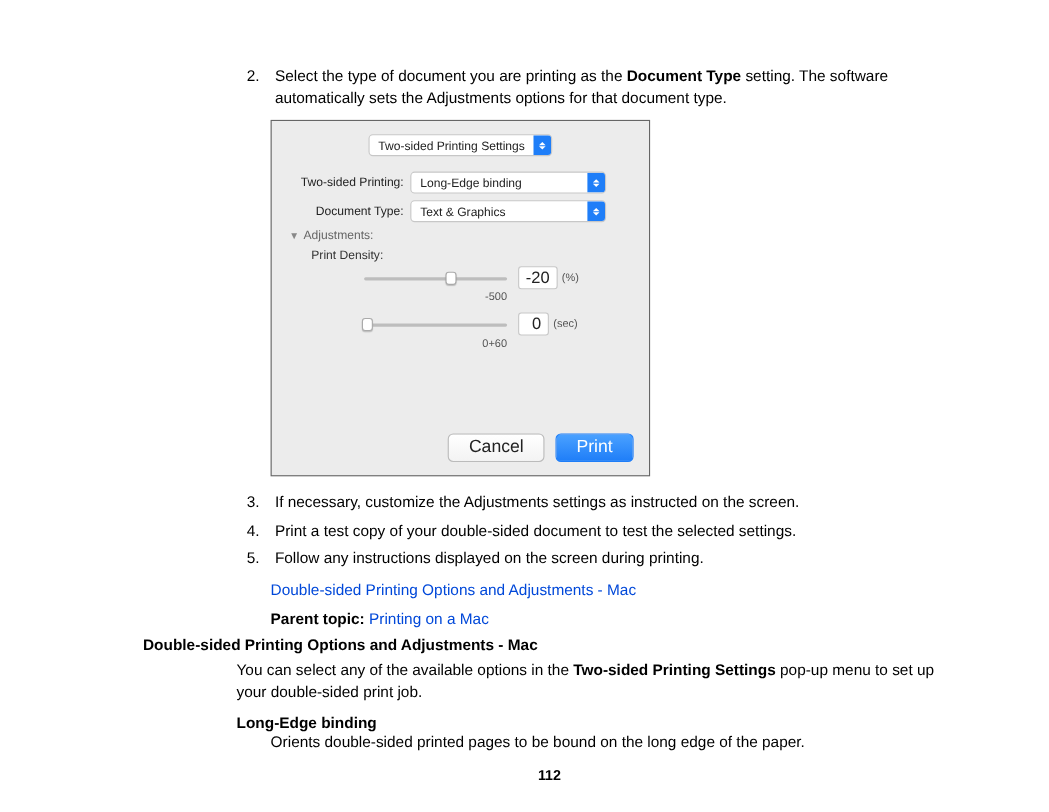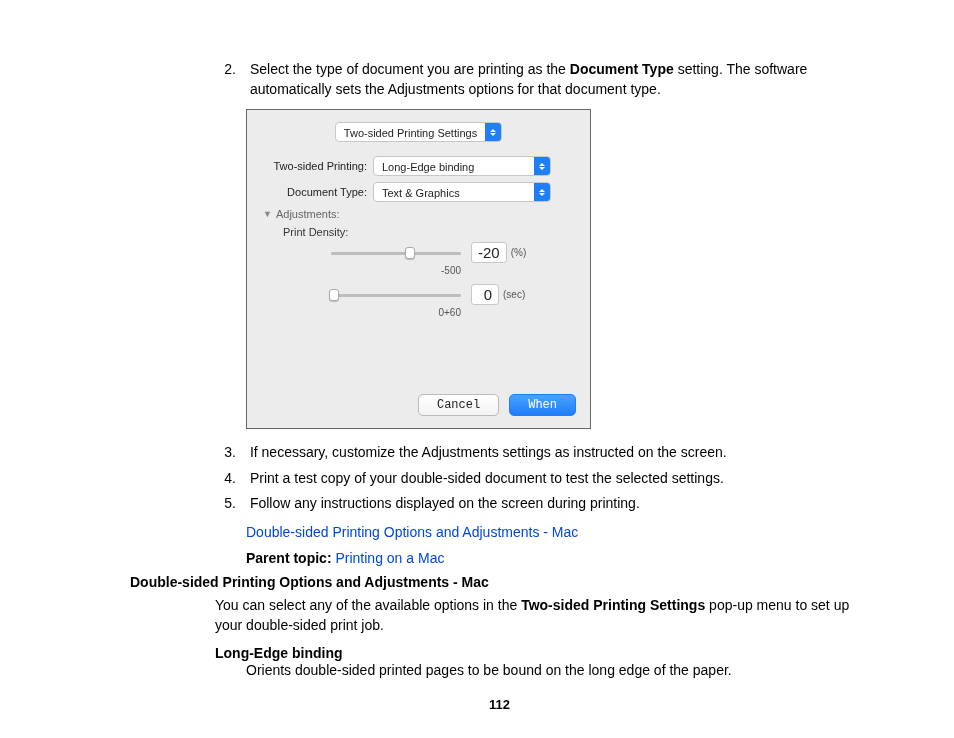--- a/index.html
+++ b/index.html
@@ -101,26 +101,25 @@
     .warn-icon { width: 12px; height: 12px; margin-right: 6px; flex-shrink: 0; margin-top: 1px; }
     .dialog-footer {
       display: flex;
       justify-content: flex-end;
       gap: 10px;
       padding: 10px 14px 12px 14px;
       margin-top: 48px;
     }
     .btn {
       border-radius: 5px;
-      font-size: 12px;
+      font-size: 16px;
       padding: 3px 18px;
       border: 1px solid #bbb;
       background: linear-gradient(#fff,#f3f3f3);
       cursor: default;
-      font-family: Liberation Mono, monospace;
     }
     .btn-primary {
       background: linear-gradient(#4aa1ff,#1f7ef8);
       color: #fff;
       border: 1px solid #1f7ef8;
     }
     .step { margin-bottom: 6px; line-height: 1.4; }
     .link { color: #0048d9; }
     .parent-topic { margin: 10px 0 8px 116px; }
     .heading2 { font-weight: bold; margin: 8px 0 6px 0; }
@@ -207,21 +206,21 @@
       <span class="unit">(sec)</span>
     </div>
     <div class="scale-row">
       <span>0</span>
       <span>+60</span>
     </div>
 
   </div>
   <div class="dialog-footer">
     <span class="btn">Cancel</span>
-    <span class="btn btn-primary">When</span>
+    <span class="btn btn-primary">Print</span>
   </div>
 </div>
 
 <div class="list-wrap step">
   <span class="num">3.</span>
   <span class="txt">If necessary, customize the Adjustments settings as instructed on the screen.</span>
 </div>
 <div class="list-wrap step">
   <span class="num">4.</span>
   <span class="txt">Print a test copy of your double-sided document to test the selected settings.</span>

